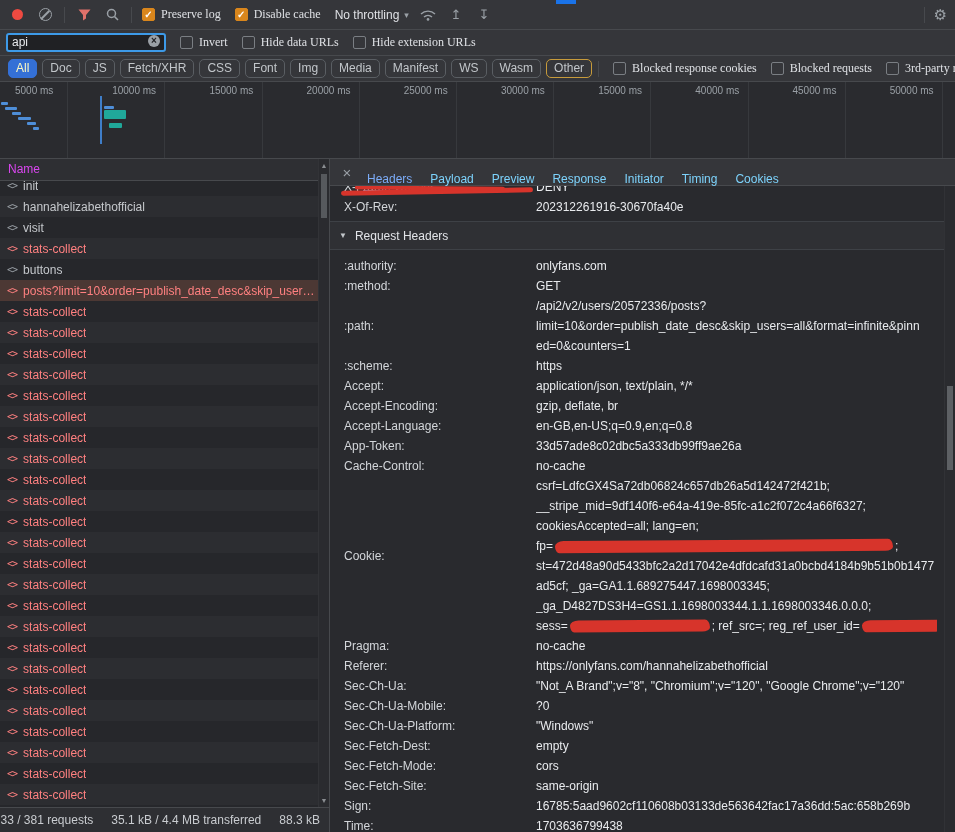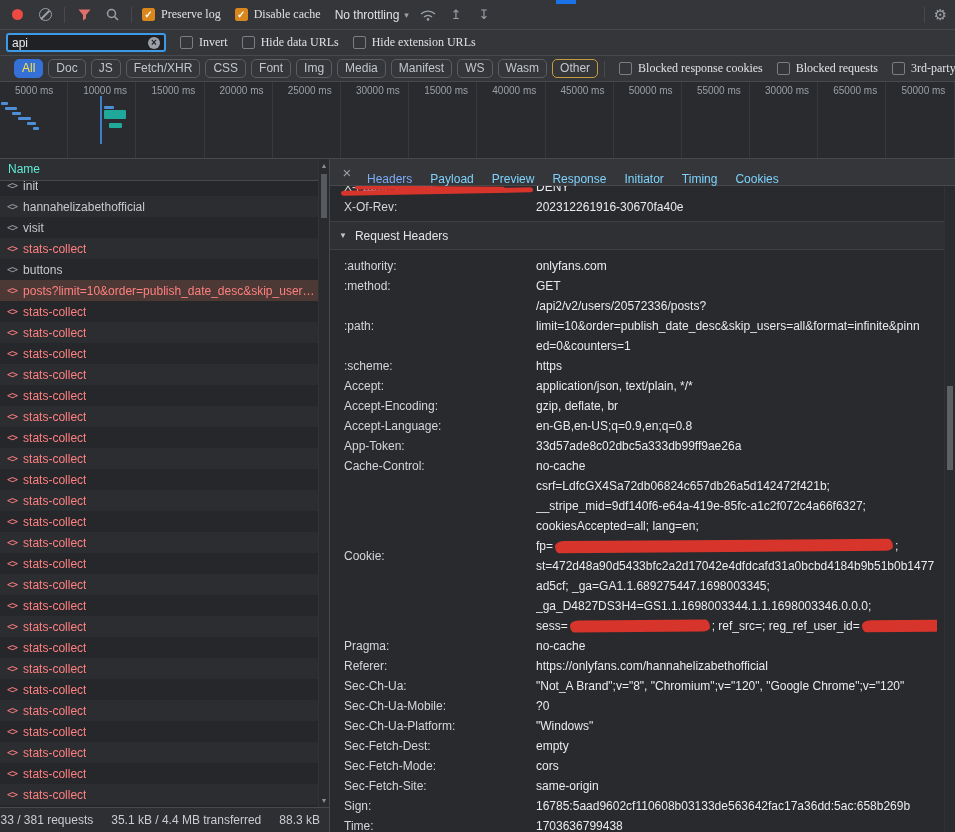--- a/index.html
+++ b/index.html
@@ -26,40 +26,40 @@
   .checkbox{width:13px;height:13px;box-sizing:border-box;border-radius:2px;border:1px solid #7a7e83;display:flex;align-items:center;justify-content:center;flex:none;}
   .checkbox.checked{background:var(--orange);border-color:var(--orange);}
   .check-glyph{color:#fff;font-size:10px;line-height:1;font-weight:bold;}
   .check-label{color:var(--txt);white-space:nowrap;font-family:Liberation Serif, serif;}
   .throttle{display:flex;align-items:center;gap:5px;color:var(--txt);margin-left:4px;}
   .caret{font-size:9px;color:var(--txt-dim);}
   .arrow-ic{font-size:13px;color:var(--txt-dim);}
   .tb-right{margin-left:auto;display:flex;align-items:center;gap:9px;}
   .gear{font-size:15px;color:var(--txt-dim);}
   .blue-strip{position:absolute;left:556px;top:0;width:20px;height:4px;background:#1a73e8;}
-  .filter-box{display:flex;align-items:center;width:160px;height:19px;box-sizing:border-box;background:#202124;border:2px solid #3d9ae8;border-radius:3px;padding:0 4px;gap:12px;}
+  .filter-box{display:flex;align-items:flex-start;width:160px;height:19px;box-sizing:border-box;background:#202124;border:2px solid #3d9ae8;border-radius:3px;padding:0 4px;gap:12px;}
   .filter-input{flex:1;min-width:0;background:transparent;border:none;outline:none;color:#e8eaed;font:12px "Liberation Sans",sans-serif;padding:0;}
   .input-clear{width:12px;height:12px;border-radius:50%;background:var(--txt-dim);color:#202124;font-size:10px;line-height:12px;text-align:center;font-weight:bold;flex:none;}
   .pills{display:flex;align-items:center;gap:5px;}
   .pill{padding:1px 7px;border:1px solid #5a5e63;border-radius:5px;color:#c2c6ca;line-height:15px;white-space:nowrap;}
-  .pill.active{background:var(--pill-blue);border-color:var(--pill-blue);color:#fde047;margin-left:6px;}
+  .pill.active{background:var(--pill-blue);border-color:var(--pill-blue);color:#fef9c3;}
   .pill.focused{border-color:#c79b3b;}
   .tb-pills .checks{margin-left:8px;}
   
   .overview{height:77px;background:#2a2b2f;border-bottom:1px solid var(--border);position:relative;overflow:hidden;box-sizing:border-box;}
-  .ov-cols{position:absolute;inset:0;display:flex;}
+  .ov-cols{position:absolute;inset:0;display:flex;gap:29px;}
   .ov-col{width:68.2px;flex:none;border-right:1px solid #37393d;padding-top:3px;box-sizing:border-box;}
   .ov-col span{display:block;padding-left:15px;font-size:10px;color:var(--txt-dim);white-space:nowrap;overflow:hidden;}
   .bar{position:absolute;height:3px;background:#4e8ed8;border-radius:1px;}
   .b-teal{background:#20a89a;}
   .vline{position:absolute;width:2px;background:#3f7ec9;}
   
   .main{display:flex;height:673px;}
   .left{width:330px;flex:none;border-right:1px solid var(--border);display:flex;flex-direction:column;position:relative;background:var(--bg);box-sizing:border-box;}
-  .name-header{height:22px;line-height:21px;flex:none;background:#2e2f33;border-bottom:1px solid var(--border);padding-left:8px;color:#5eead4;box-sizing:border-box;}
+  .name-header{height:22px;line-height:21px;flex:none;background:#2e2f33;border-bottom:1px solid var(--border);padding-left:8px;color:#d946ef;box-sizing:border-box;}
   .req-list{flex:1;overflow:hidden;margin-right:11px;}
   .req-row{height:21px;display:flex;align-items:center;gap:6px;padding-left:7px;color:var(--txt-mid);white-space:nowrap;overflow:hidden;}
   .req-row:nth-child(odd){background:#26272b;}
   .req-row:nth-child(even){background:#2c2d31;}
   .req-row.clipped{margin-top:-6px;}
   .req-row.error{color:var(--error);}
   .req-row.error .req-icon{color:var(--error);}
   .req-row.selected{background:#4c3834;}
   .req-icon{font-family:"DejaVu Sans Mono",monospace;font-size:10px;letter-spacing:-1px;color:var(--txt-dim);flex:none;}
   .req-label{overflow:hidden;text-overflow:ellipsis;}

